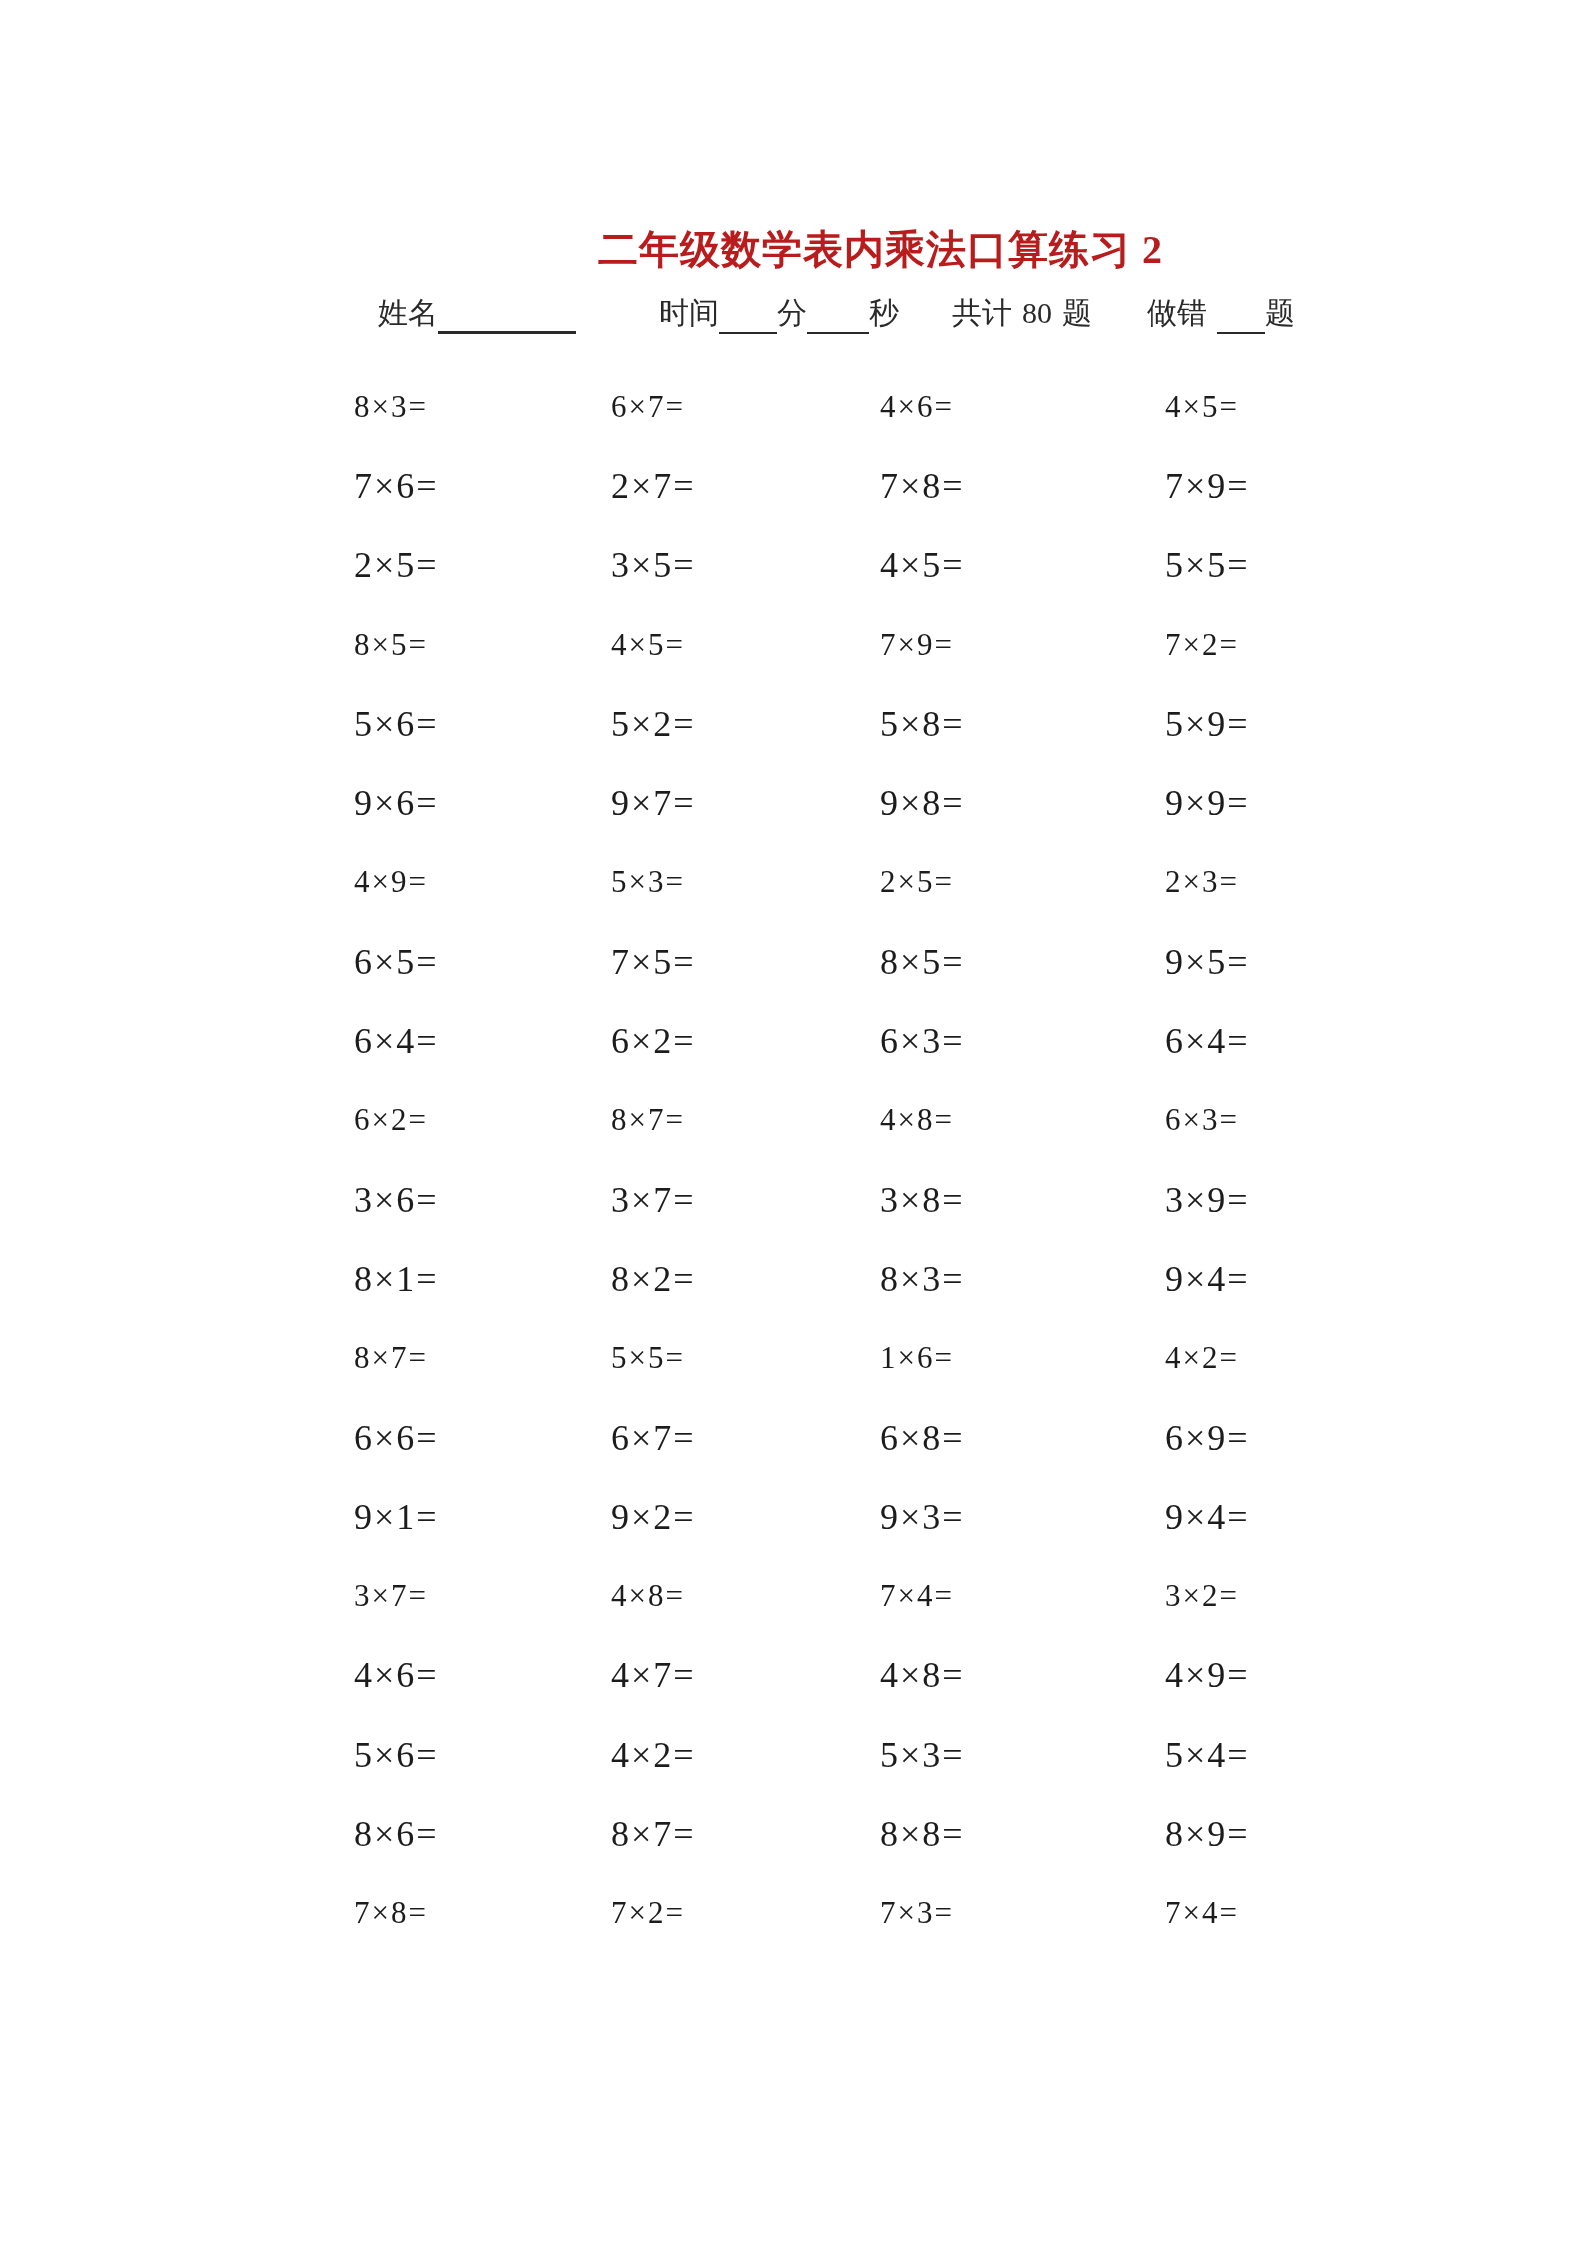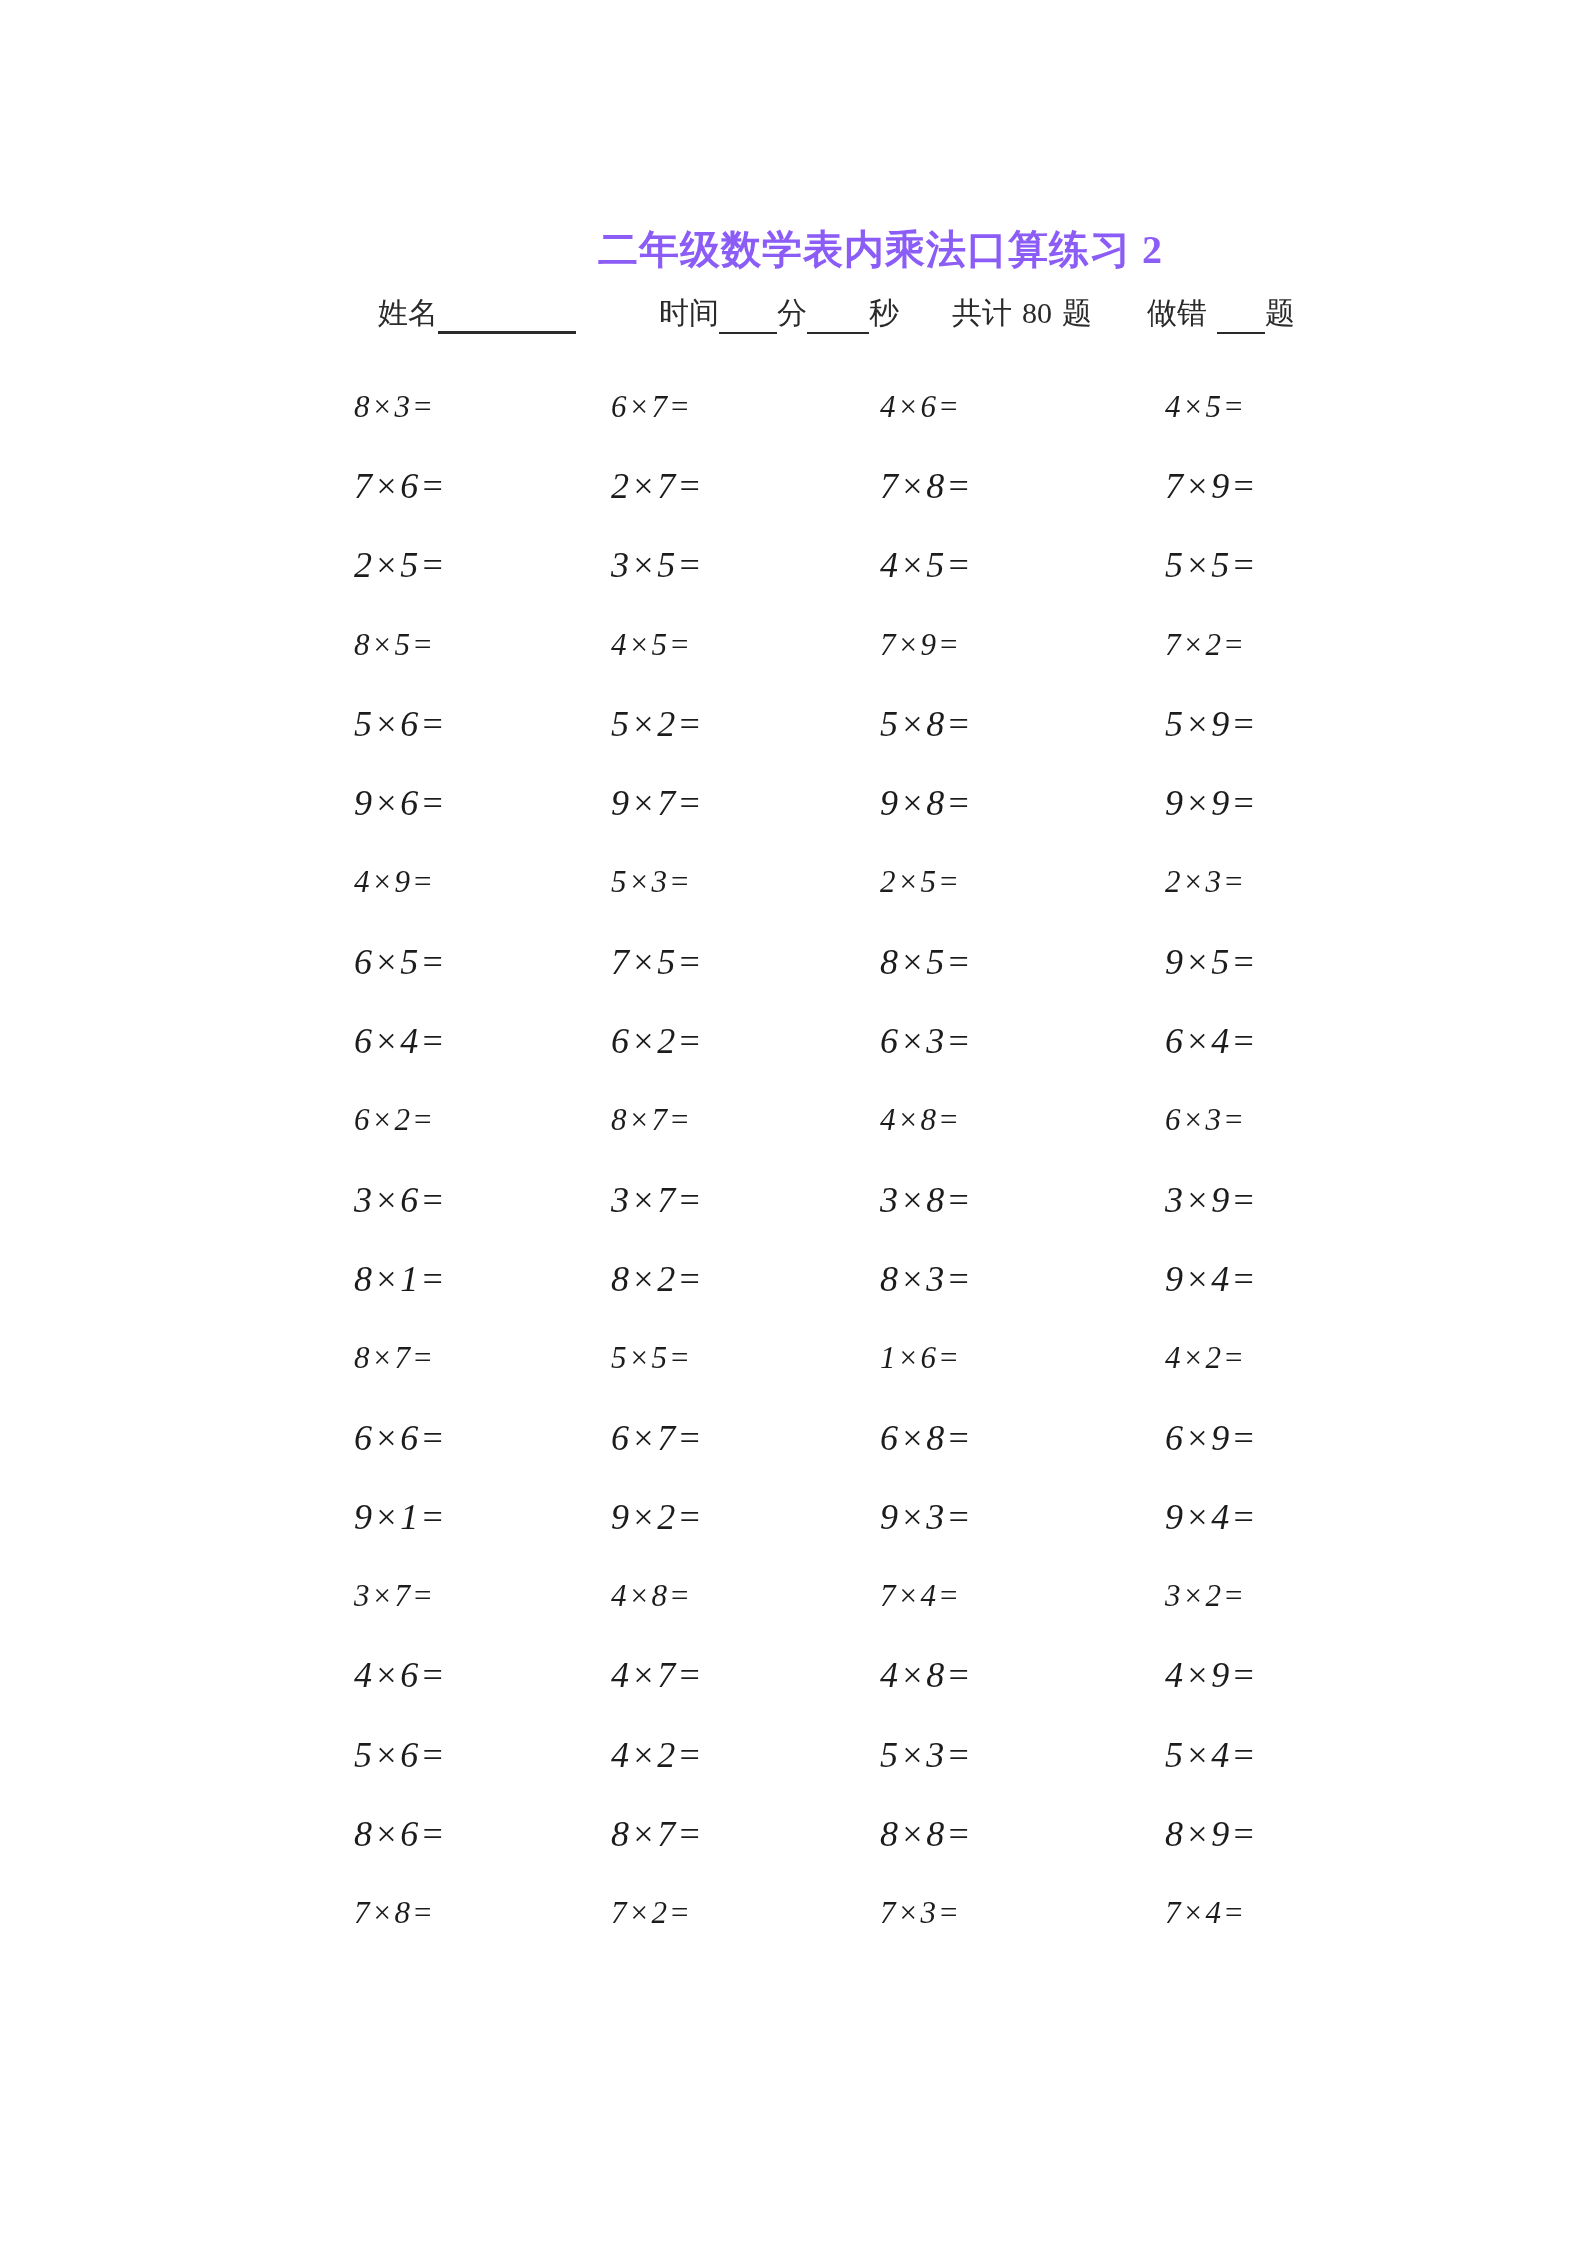--- a/index.html
+++ b/index.html
@@ -10,21 +10,21 @@
     font-family:"Liberation Serif","DejaVu Serif",serif;
     color:#1f1f1f;
     overflow:hidden;
   }
   .title{
     position:absolute;
     left:598px;top:222px;
     margin:0;
     font-size:40px;
     font-weight:bold;
-    color:#8b5cf6;
+    color:#b91c1c;
     letter-spacing:1px;
     white-space:nowrap;
   }
   .header-line{
     position:absolute;
     left:17px;top:294px;
     width:1588px;height:44px;
     font-size:30px;
     color:#2a2a2a;
     white-space:nowrap;
@@ -47,21 +47,20 @@
   .u-wrong{width:48px;}
   .gap-sm{display:inline-block;width:10px;}
   .grid{
     position:absolute;
     left:354px;top:367px;
     display:grid;
     grid-template-columns:257px 269px 285px 170px;
     grid-auto-rows:79.3px;
     align-items:center;
     justify-items:start;
-    font-style:italic;
   }
   .cell{
     font-size:36px;
     letter-spacing:2px;
     color:#1c1c1c;
     white-space:nowrap;
   }
   .cell.sm{font-size:31px;}
 </style>
 </head>

